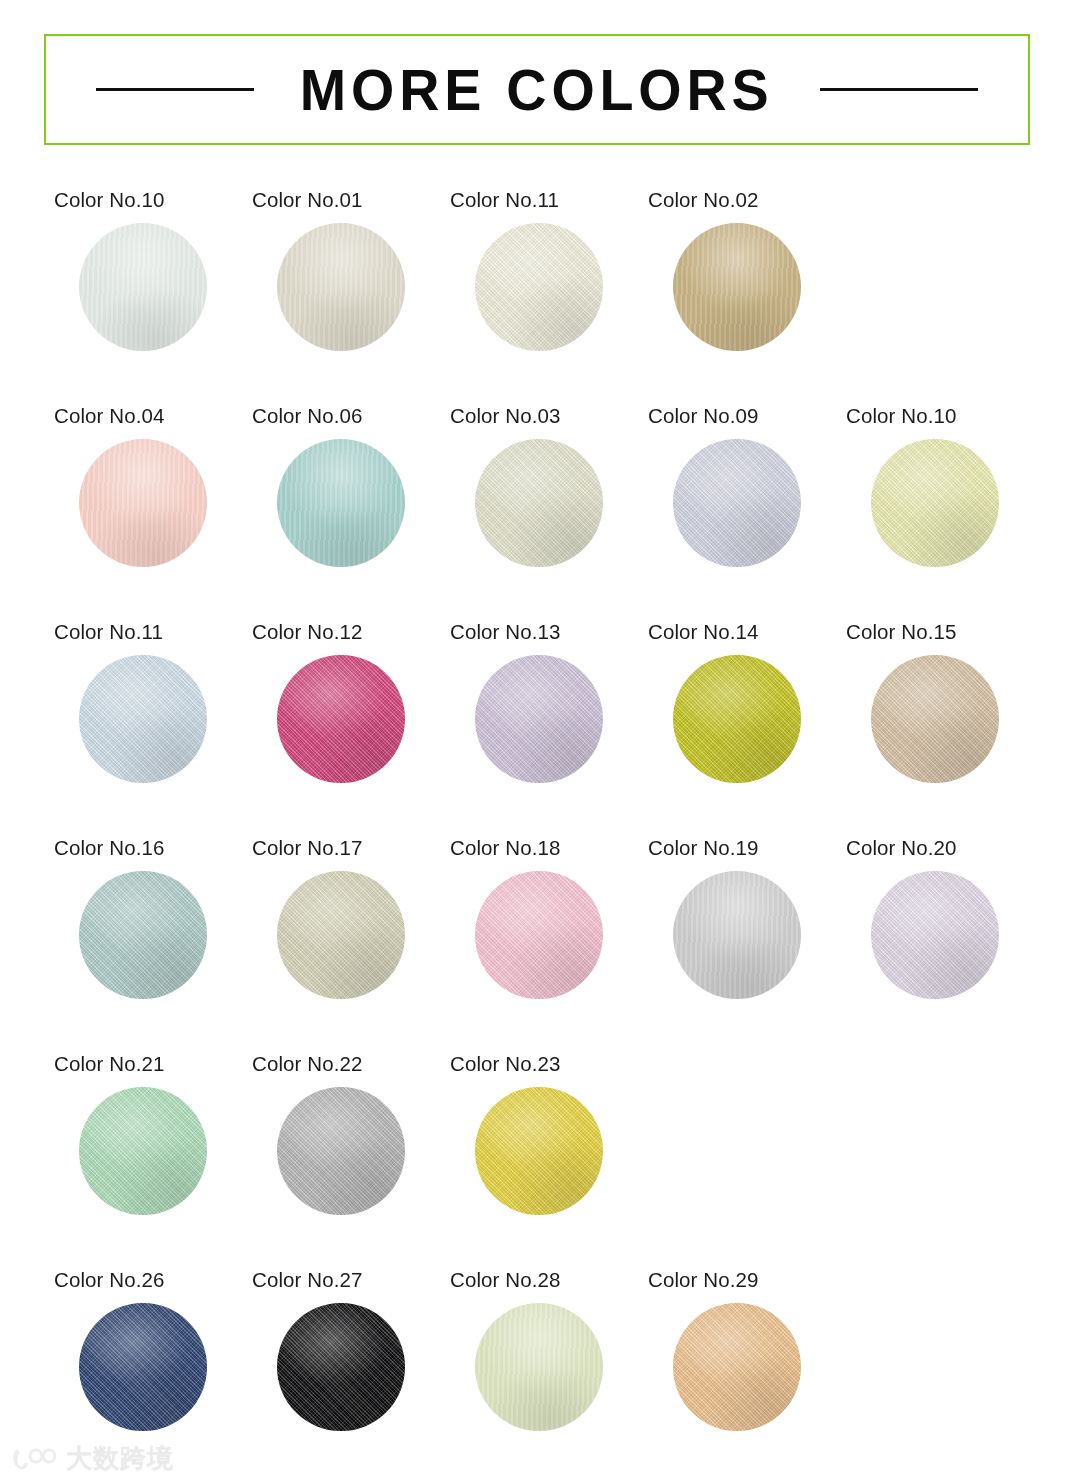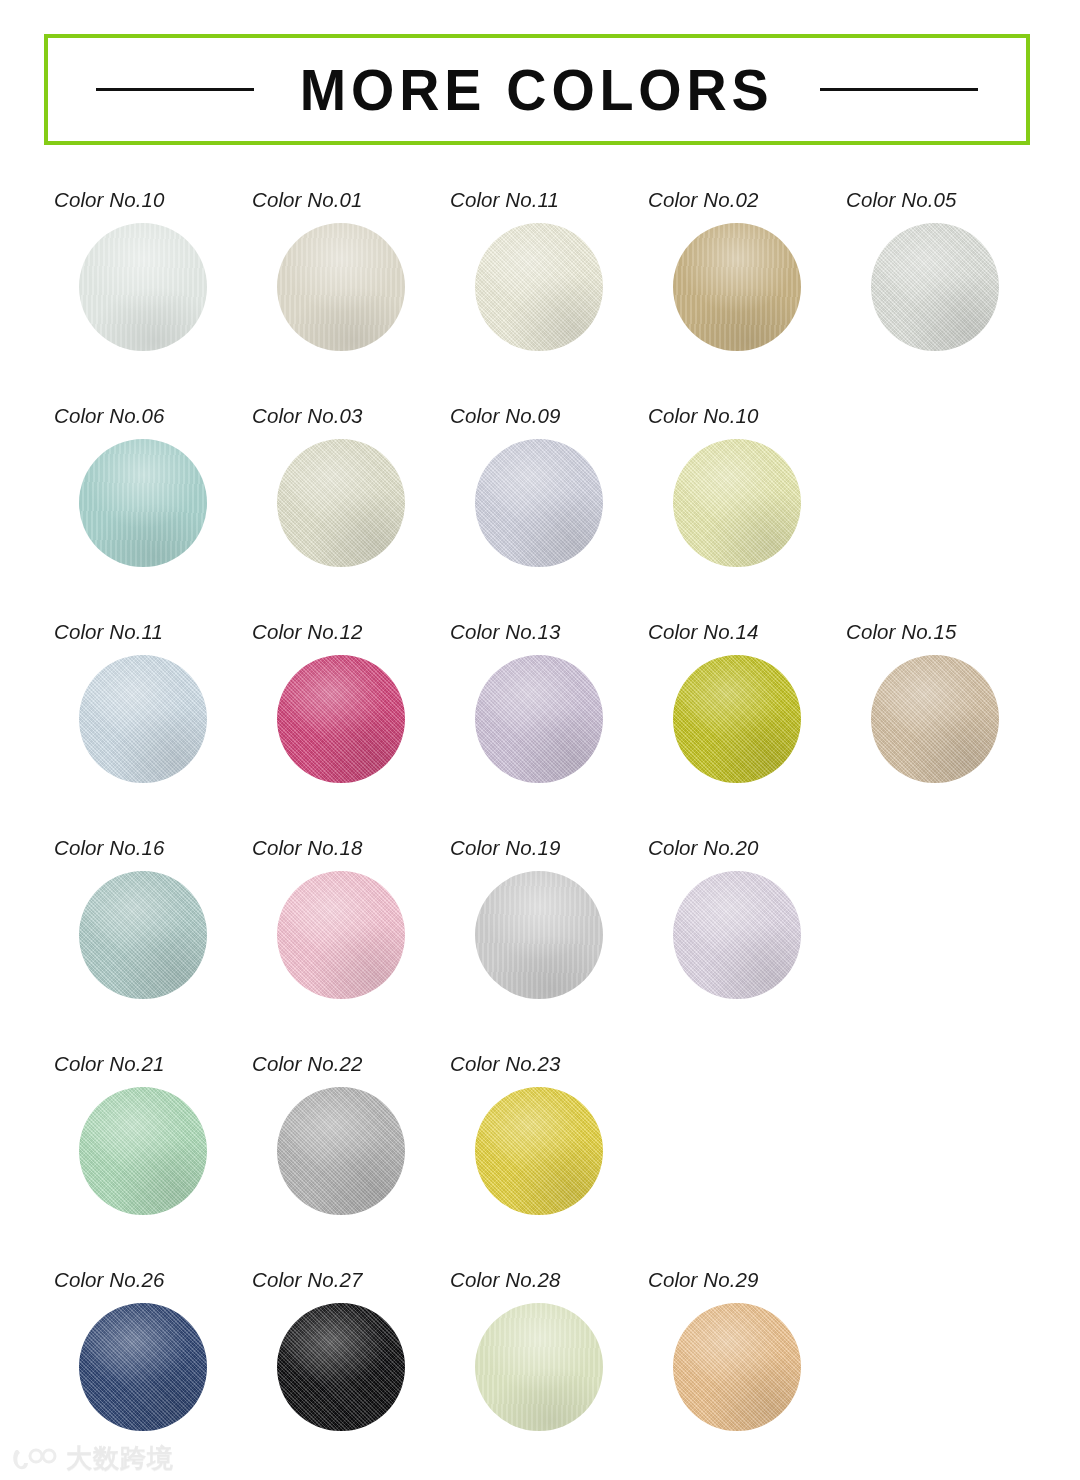--- a/index.html
+++ b/index.html
@@ -16,21 +16,21 @@
     -webkit-font-smoothing: antialiased;
   }
 
   
   .header-box {
     position: absolute;
     left: 44px;
     top: 34px;
     width: 986px;
     height: 111px;
-    border: 4px solid #84cc16;
+    border: 2px solid #84cc16;
     box-sizing: border-box;
     display: flex;
     align-items: center;
     justify-content: center;
     gap: 36px;
   }
   .header-rule {
     width: 158px;
     height: 3px;
     background: #111111;
@@ -69,21 +69,20 @@
 
   .swatch-label {
     font-size: 20.5px;
     font-weight: 400;
     color: #1c1c1c;
     letter-spacing: 0.1px;
     margin-left: 10px;
     margin-bottom: 12px;
     white-space: nowrap;
     line-height: 1;
-    font-style: italic;
   }
 
   .swatch-wrap {
     width: 198px;
     display: flex;
     justify-content: center;
   }
   .swatch {
     width: 128px;
     height: 128px;
@@ -186,28 +185,28 @@
         <div class="swatch-wrap">
           <div class="swatch" style="background-color: rgb(239, 238, 219);"></div>
         </div>
       </div>
       <div class="cell">
         <div class="swatch-label">Color No.02</div>
         <div class="swatch-wrap">
           <div class="swatch smooth" style="background-color: rgb(198, 177, 131);"></div>
         </div>
       </div>
-      <div class="cell">
-        <div class="swatch-label">Color No.05</div>
-        <div class="swatch-wrap">
-          <div class="swatch" style="background-color: rgb(223, 226, 220);"></div>
-        </div>
-      </div>
-    </div>
-    <div class="row">
+    </div>
+    <div class="row">
+      <div class="cell">
+        <div class="swatch-label">Color No.04</div>
+        <div class="swatch-wrap">
+          <div class="swatch smooth" style="background-color: rgb(245, 207, 198);"></div>
+        </div>
+      </div>
       <div class="cell">
         <div class="swatch-label">Color No.06</div>
         <div class="swatch-wrap">
           <div class="swatch smooth" style="background-color: rgb(167, 208, 203);"></div>
         </div>
       </div>
       <div class="cell">
         <div class="swatch-label">Color No.03</div>
         <div class="swatch-wrap">
           <div class="swatch" style="background-color: rgb(227, 227, 205);"></div>
@@ -256,20 +255,26 @@
         <div class="swatch-wrap">
           <div class="swatch" style="background-color: rgb(213, 193, 164);"></div>
         </div>
       </div>
     </div>
     <div class="row">
       <div class="cell">
         <div class="swatch-label">Color No.16</div>
         <div class="swatch-wrap">
           <div class="swatch" style="background-color: rgb(175, 205, 201);"></div>
+        </div>
+      </div>
+      <div class="cell">
+        <div class="swatch-label">Color No.17</div>
+        <div class="swatch-wrap">
+          <div class="swatch" style="background-color: rgb(214, 212, 184);"></div>
         </div>
       </div>
       <div class="cell">
         <div class="swatch-label">Color No.18</div>
         <div class="swatch-wrap">
           <div class="swatch" style="background-color: rgb(247, 195, 211);"></div>
         </div>
       </div>
       <div class="cell">
         <div class="swatch-label">Color No.19</div>

